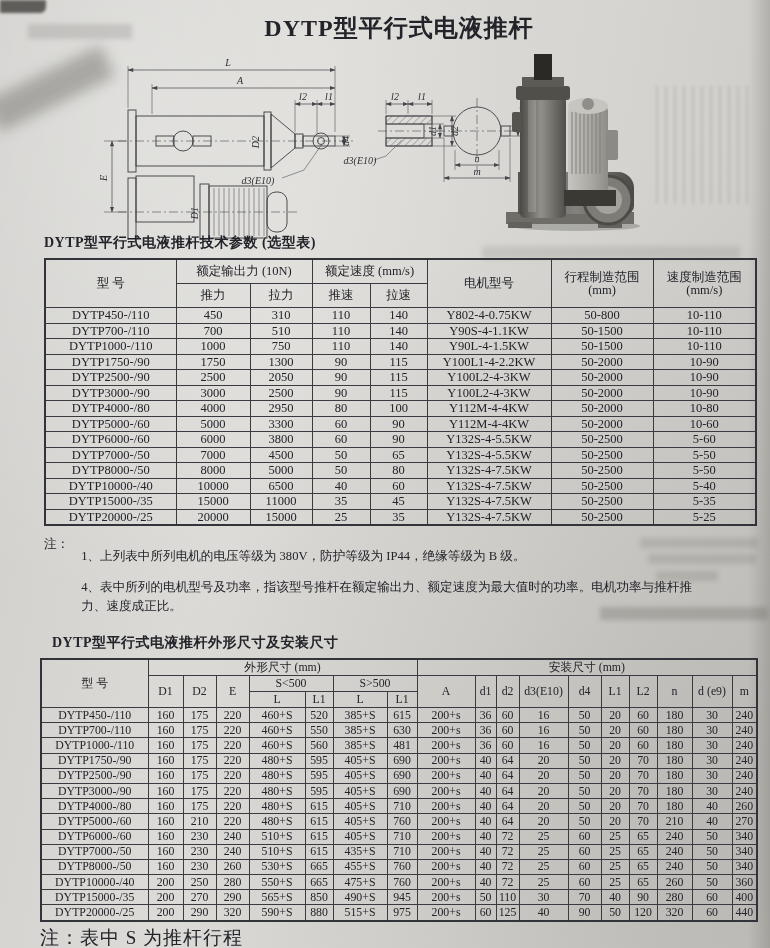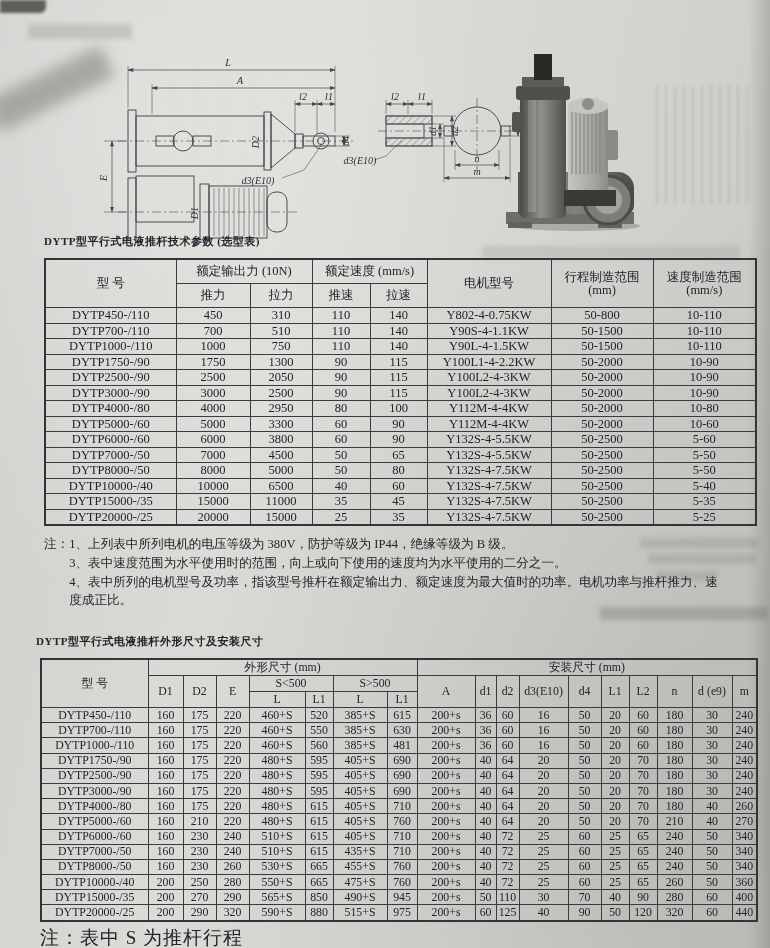--- a/index.html
+++ b/index.html
@@ -14,39 +14,39 @@
   
   .art{position:absolute;pointer-events:none;}
   .corner-mark{left:0;top:0;width:46px;height:13px;background:#403f3c;filter:blur(1.5px);opacity:.8;border-radius:0 0 6px 0;}
   .streak{left:-14px;top:72px;width:128px;height:34px;background:rgba(118,116,110,.5);filter:blur(7px);transform:rotate(-26deg);}
   .bleed{background:rgba(112,110,104,.22);filter:blur(2.5px);transform:scaleX(-1);}
   .right-shade{right:0;top:0;width:22px;height:948px;background:linear-gradient(to right,transparent,rgba(96,95,90,.28));}
   .fin-bleed{left:656px;top:86px;width:96px;height:118px;opacity:.22;filter:blur(1.5px);
     background:repeating-linear-gradient(90deg,#7a7974 0 2px,transparent 2px 9px);}
   
   .title{position:absolute;left:0;top:12px;width:100%;text-align:center;font-size:24px;font-weight:bold;letter-spacing:1px;padding-left:28px;box-sizing:border-box;}
-  .caption{position:absolute;font-size:11px;font-weight:bold;letter-spacing:.5px;}
+  .caption{position:absolute;font-size:14px;font-weight:bold;letter-spacing:.5px;}
   .cap1{left:44px;top:234px;}
-  .cap2{left:36px;top:634px;}
+  .cap2{left:52px;top:634px;}
   
   table{border-collapse:collapse;table-layout:fixed;position:absolute;background:transparent;}
   .t1{left:44px;top:258px;width:711px;font-size:12.5px;}
   .t2{left:40px;top:658px;width:716px;font-size:11.8px;}
   th,td{border:1px solid #3a3a40;text-align:center;padding:0;white-space:nowrap;overflow:hidden;font-weight:400;}
   .t1 th{height:23px;line-height:13px;}
   .t1 td{height:14.5px;line-height:14px;}
   .t2 th{height:15px;line-height:13px;margin-top:12px;}
   .t2 td{height:14.2px;line-height:13px;}
   .t1,.t2{border:2px solid #33333a;}
   .t1 th,.t1 td,.t2 th,.t2 td{font-family:"Liberation Serif","DejaVu Serif",serif;}
   
   .notes{position:absolute;left:44px;top:535px;width:676px;font-size:12.6px;line-height:18.8px;display:flex;}
   .notes-label{flex:0 0 auto;}
   .notes-items{flex:1 1 auto;}
-  .notes-items p{margin:0;}
+  .notes-items p{margin:12px;}
   .footnote{position:absolute;left:40px;top:925px;font-size:19px;letter-spacing:1px;}
   
   .figure{position:absolute;left:40px;top:52px;width:700px;height:188px;}
   .photo{position:absolute;left:498px;top:54px;width:170px;height:178px;}
   .ln{stroke:#3c3c42;fill:none;stroke-width:.9;}
   .fin{stroke:#3c3c42;stroke-width:.5;}
   .cl{stroke:#4a4a50;stroke-width:.6;stroke-dasharray:9 3 2 3;fill:none;}
   .dim{stroke:#46464c;stroke-width:.7;fill:none;}
   .ext{stroke:#46464c;stroke-width:.55;fill:none;}
   .dlab{font-family:"Liberation Serif","DejaVu Serif",serif;font-style:italic;font-size:10px;fill:#2e2e34;text-anchor:middle;}
@@ -60,20 +60,21 @@
   <div class="art streak"></div>
   <div class="art bleed" style="left:28px;top:24px;width:104px;height:15px;"></div>
   <div class="art fin-bleed"></div>
   <div class="art bleed" style="left:482px;top:246px;width:258px;height:13px;opacity:.75;"></div>
   <div class="art bleed" style="left:640px;top:538px;width:118px;height:10px;"></div>
   <div class="art bleed" style="left:648px;top:554px;width:108px;height:10px;"></div>
   <div class="art bleed" style="left:656px;top:571px;width:62px;height:10px;"></div>
   <div class="art bleed" style="left:600px;top:607px;width:168px;height:13px;background:rgba(100,98,92,.3);"></div>
   <div class="art right-shade"></div>
 
+  <div class="title">DYTP型平行式电液推杆</div>
 
   <svg class="figure" viewBox="0 0 700 188">
     <defs>
       <marker id="aE" markerWidth="9" markerHeight="8" refX="7.5" refY="4" orient="auto">
           <path d="M0,1 L8,4 L0,7 z" fill="#46464c"></path>
         </marker>
       <marker id="aS" markerWidth="9" markerHeight="8" refX="0.5" refY="4" orient="auto">
           <path d="M8,1 L0,4 L8,7 z" fill="#46464c"></path>
         </marker>
       <pattern id="hatch" width="5" height="5" patternUnits="userSpaceOnUse" patternTransform="rotate(45)">
@@ -418,21 +419,20 @@
           <td>50-2500</td>
           <td>5-25</td>
         </tr>
       </tbody>
   </table>
 
   <div class="notes">
     <span class="notes-label">注：</span>
     <div class="notes-items">
         <p>1、上列表中所列电机的电压等级为 380V，防护等级为 IP44，绝缘等级为 B 级。</p>
-        <p>3、表中速度范围为水平使用时的范围，向上或向下使用的速度均为水平使用的二分之一。</p>
         <p>4、表中所列的电机型号及功率，指该型号推杆在额定输出力、额定速度为最大值时的功率。电机功率与推杆推力、速度成正比。</p>
       </div>
   </div>
 
   <div class="caption cap2">DYTP型平行式电液推杆外形尺寸及安装尺寸</div>
   <table class="t2">
     <colgroup>
       <col style="width:107px">
         <col style="width:35px">
         <col style="width:33px">

